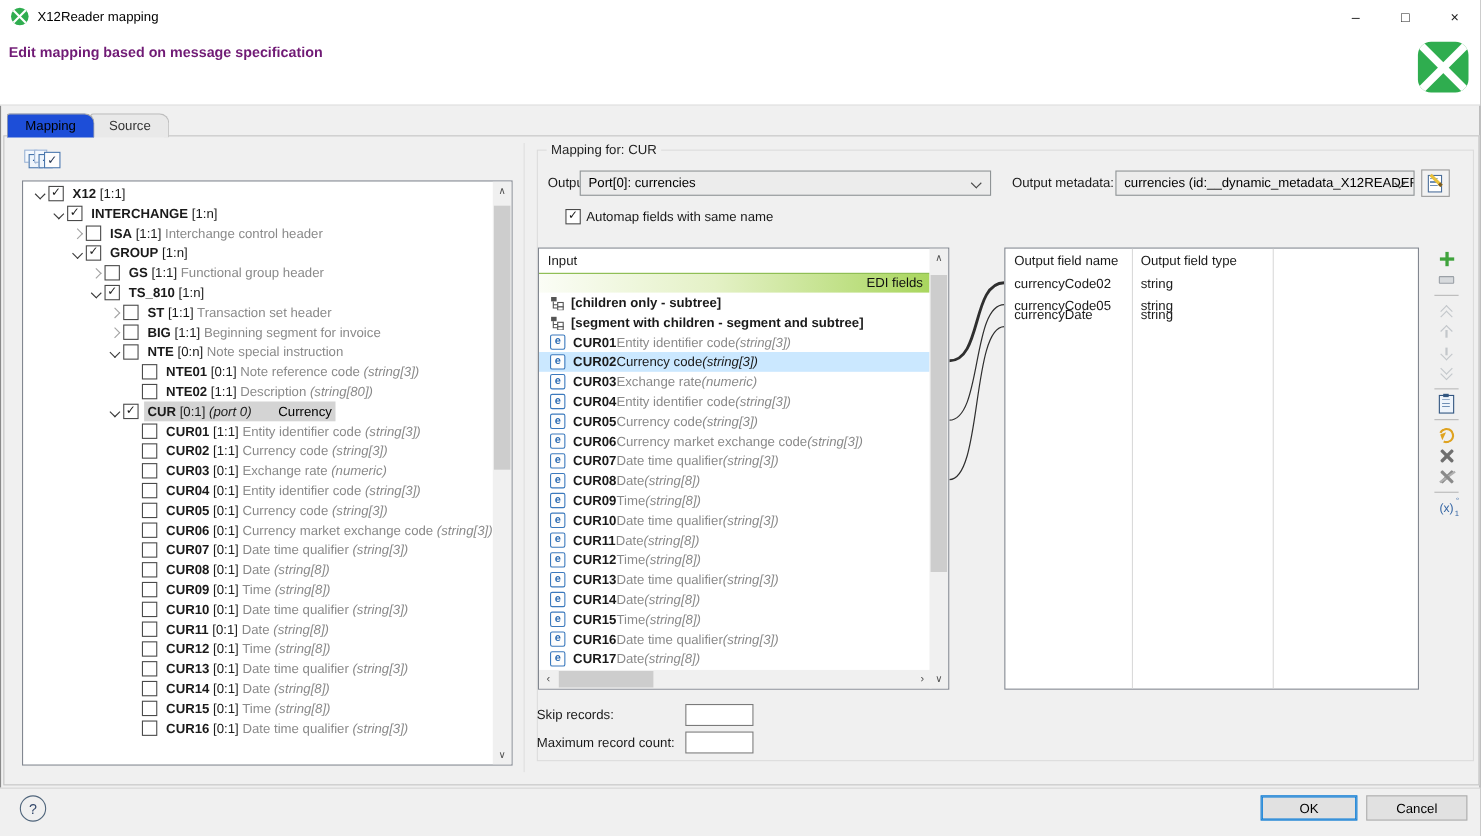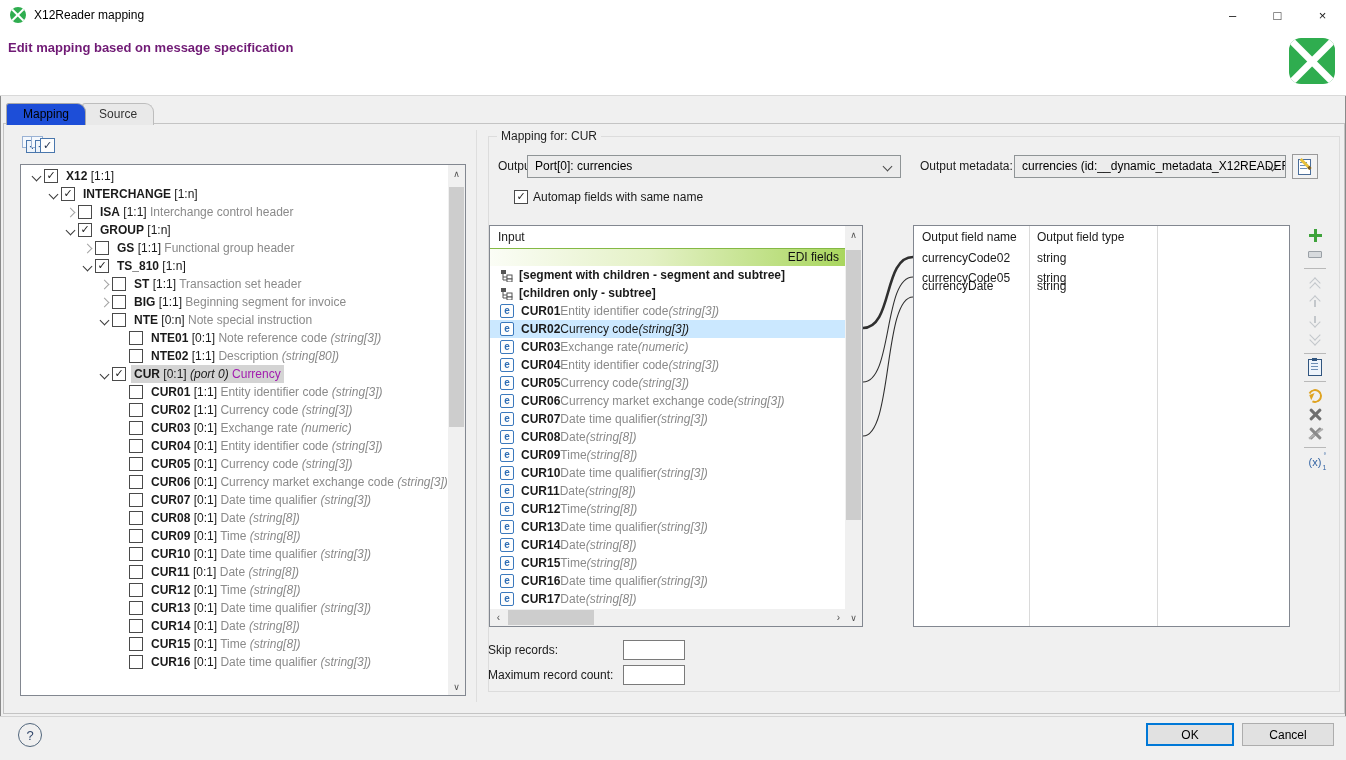--- a/index.html
+++ b/index.html
@@ -42,21 +42,21 @@
      display:flex;align-items:center;justify-content:center;font-size:10px;font-weight:bold;color:#2e5f98;line-height:1;}
   .tbicon.checkall{border:1px solid #4a77ad;background:#fdfdfd;width:13px;height:13px;margin-top:2px;
      display:flex;align-items:center;justify-content:center;font-size:11px;color:#22324f;}
   
   .treepanel{position:absolute;left:20px;top:164px;width:446px;height:532px;background:#fff;border:1px solid #828790;box-sizing:border-box;overflow:hidden;}
   .treerows{position:absolute;left:0;top:2px;width:427px;}
   .trow{height:18px;line-height:18px;white-space:nowrap;display:flex;align-items:center;}
   .trow .arrowbox{display:inline-flex;width:15px;justify-content:center;flex:none;}
   .tcontent{padding:0 3px;}
   .tcontent.sel{background:#d4d4d4;}
-  .tcontent.sel .desc,.tcontent.sel .typ{color:#a21caf;}
+  .tcontent.sel .desc,.tcontent.sel .typ{color:#000000;margin-left:21px;}
   .port{font-style:italic;}
   
   .vsb{position:absolute;right:0;top:0;width:17px;height:100%;background:#f0f0f0;}
   .vsb .sba{position:absolute;left:0;width:17px;height:17px;display:flex;align-items:center;justify-content:center;font-size:9px;color:#505050;}
   .vsb .up{top:0;} .vsb .dn{bottom:0;}
   .vsb .thumb{position:absolute;left:1px;width:15px;background:#cdcdcd;}
   .hsb{position:absolute;left:0;bottom:0;height:17px;background:#f0f0f0;}
   .hsb .sba{position:absolute;top:0;width:17px;height:17px;display:flex;align-items:center;justify-content:center;font-size:10px;color:#505050;}
   .hsb .lf{left:0;} .hsb .rt{right:0;}
   .hsb .thumb{position:absolute;top:1px;height:15px;background:#cdcdcd;}
@@ -371,30 +371,30 @@
     <div class="inhead">Input</div>
     <div class="banner">EDI fields</div>
     <div class="inrows" id="input-rows">
         <div class="irow">
           <svg viewBox="0 0 13 13" class="sticon">
             <path d="M3 5v6h4 M3 8h4" stroke="#555" fill="none" stroke-width="1"></path>
             <rect x="1" y="1" width="5" height="4" fill="#555"></rect>
             <rect x="7" y="6" width="5" height="4" fill="#fff" stroke="#555"></rect>
             <rect x="7" y="10" width="5" height="3" fill="#fff" stroke="#555"></rect>
           </svg>
-          <b>[segment with children - segment and subtree]</b>
+          <b>[children only - subtree]</b>
         </div>
         <div class="irow">
           <svg viewBox="0 0 13 13" class="sticon">
             <path d="M3 5v6h4 M3 8h4" stroke="#555" fill="none" stroke-width="1"></path>
             <rect x="1" y="1" width="5" height="4" fill="#555"></rect>
             <rect x="7" y="6" width="5" height="4" fill="#fff" stroke="#555"></rect>
             <rect x="7" y="10" width="5" height="3" fill="#fff" stroke="#555"></rect>
           </svg>
-          <b>[children only - subtree]</b>
+          <b>[segment with children - segment and subtree]</b>
         </div>
         <div class="irow">
           <span class="eicon">e</span>
           <b>CUR01</b>
           <span class="desc"> Entity identifier code</span>
           <i class="typ"> (string[3])</i>
         </div>
         <div class="irow sel">
           <span class="eicon">e</span>
           <b>CUR02</b>

